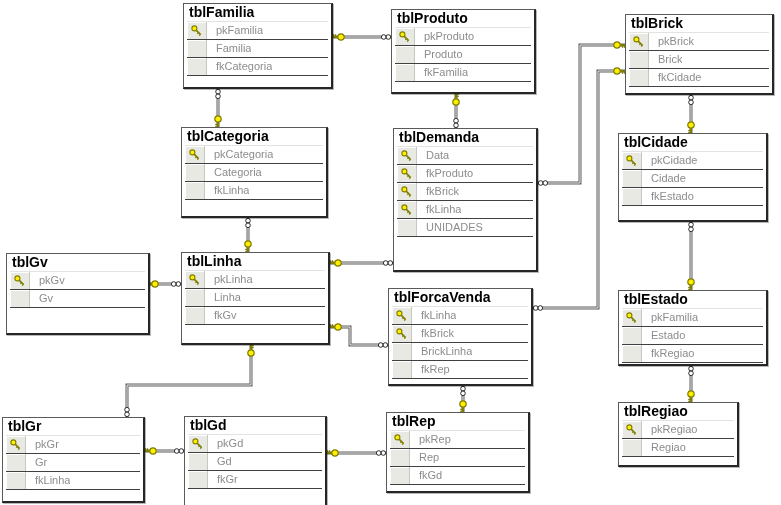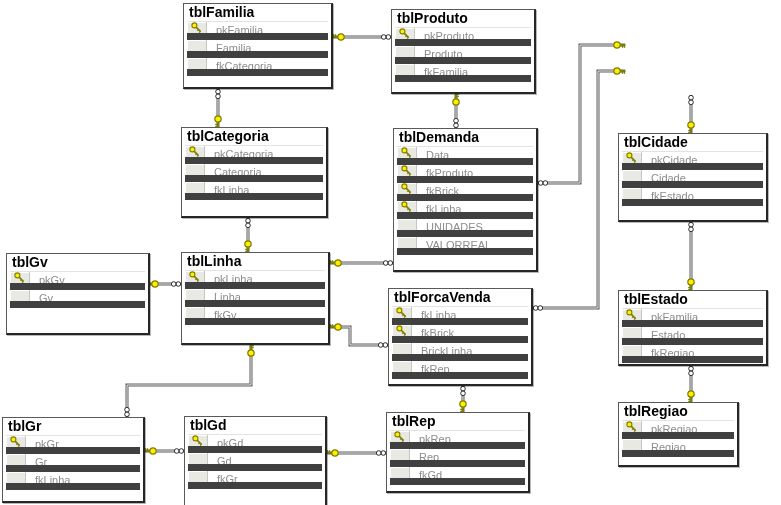--- a/index.html
+++ b/index.html
@@ -12,21 +12,21 @@
     position:absolute;z-index:1;background:#ffffff;box-sizing:border-box;
     border:1px solid #5a5a5a;border-right:2px solid #262626;border-bottom:2px solid #262626;
     box-shadow:1px 1px 0 rgba(0,0,0,.28);
     padding:0 3px 3px 3px;
   }
   .tbl-title{
     height:17px;line-height:17px;font-size:14px;font-weight:bold;color:#000000;
     padding-left:2px;white-space:nowrap;overflow:hidden;
   }
   .rows{border-top:1px solid #e3e3e0;}
-  .row{display:flex;height:18px;box-sizing:border-box;border-bottom:7px solid #404040;}
+  .row{display:flex;height:18px;box-sizing:border-box;border-bottom:1px solid #404040;}
   .icon-cell{
     width:19px;flex:0 0 19px;background:#e9e9e4;border-right:1px solid #c7c7c2;
     box-shadow:inset 1px 1px 0 #ffffff;display:flex;align-items:center;justify-content:center;
   }
   .fname{
     font-size:11px;color:#8c8c8c;line-height:17px;padding-left:9px;
     white-space:nowrap;overflow:hidden;
   }
 </style>
 </head>
@@ -301,20 +301,44 @@
         <div class="row">
           <div class="icon-cell"></div>
           <div class="fname">Produto</div>
         </div>
         <div class="row">
           <div class="icon-cell"></div>
           <div class="fname">fkFamilia</div>
         </div>
       </div>
     </div>
+    <div class="tbl" style="left: 625px; top: 14px; width: 149px; height: 81px;">
+      <div class="tbl-title">tblBrick</div>
+      <div class="rows">
+        <div class="row">
+          <div class="icon-cell">
+            <svg width="11" height="11" viewBox="0 0 11 11">
+              <line x1="4.6" y1="4.6" x2="9.6" y2="9.6" stroke="#7e7e00" stroke-width="1.6"></line>
+              <line x1="7.6" y1="7.6" x2="6.4" y2="8.8" stroke="#7e7e00" stroke-width="1.2"></line>
+              <line x1="9.4" y1="9.4" x2="8.2" y2="10.6" stroke="#7e7e00" stroke-width="1.2"></line>
+              <circle cx="3.4" cy="3.4" r="2.5" fill="#ffee00" stroke="#7e7e00" stroke-width="1.1"></circle>
+            </svg>
+          </div>
+          <div class="fname">pkBrick</div>
+        </div>
+        <div class="row">
+          <div class="icon-cell"></div>
+          <div class="fname">Brick</div>
+        </div>
+        <div class="row">
+          <div class="icon-cell"></div>
+          <div class="fname">fkCidade</div>
+        </div>
+      </div>
+    </div>
     <div class="tbl" style="left: 181px; top: 127px; width: 147px; height: 91px;">
       <div class="tbl-title">tblCategoria</div>
       <div class="rows">
         <div class="row">
           <div class="icon-cell">
             <svg width="11" height="11" viewBox="0 0 11 11">
               <line x1="4.6" y1="4.6" x2="9.6" y2="9.6" stroke="#7e7e00" stroke-width="1.6"></line>
               <line x1="7.6" y1="7.6" x2="6.4" y2="8.8" stroke="#7e7e00" stroke-width="1.2"></line>
               <line x1="9.4" y1="9.4" x2="8.2" y2="10.6" stroke="#7e7e00" stroke-width="1.2"></line>
               <circle cx="3.4" cy="3.4" r="2.5" fill="#ffee00" stroke="#7e7e00" stroke-width="1.1"></circle>
@@ -375,24 +399,20 @@
               <line x1="7.6" y1="7.6" x2="6.4" y2="8.8" stroke="#7e7e00" stroke-width="1.2"></line>
               <line x1="9.4" y1="9.4" x2="8.2" y2="10.6" stroke="#7e7e00" stroke-width="1.2"></line>
               <circle cx="3.4" cy="3.4" r="2.5" fill="#ffee00" stroke="#7e7e00" stroke-width="1.1"></circle>
             </svg>
           </div>
           <div class="fname">fkLinha</div>
         </div>
         <div class="row">
           <div class="icon-cell"></div>
           <div class="fname">UNIDADES</div>
-        </div>
-        <div class="row">
-          <div class="icon-cell"></div>
-          <div class="fname">VALORREAL</div>
         </div>
       </div>
     </div>
     <div class="tbl" style="left: 618px; top: 133px; width: 150px; height: 89px;">
       <div class="tbl-title">tblCidade</div>
       <div class="rows">
         <div class="row">
           <div class="icon-cell">
             <svg width="11" height="11" viewBox="0 0 11 11">
               <line x1="4.6" y1="4.6" x2="9.6" y2="9.6" stroke="#7e7e00" stroke-width="1.6"></line>

